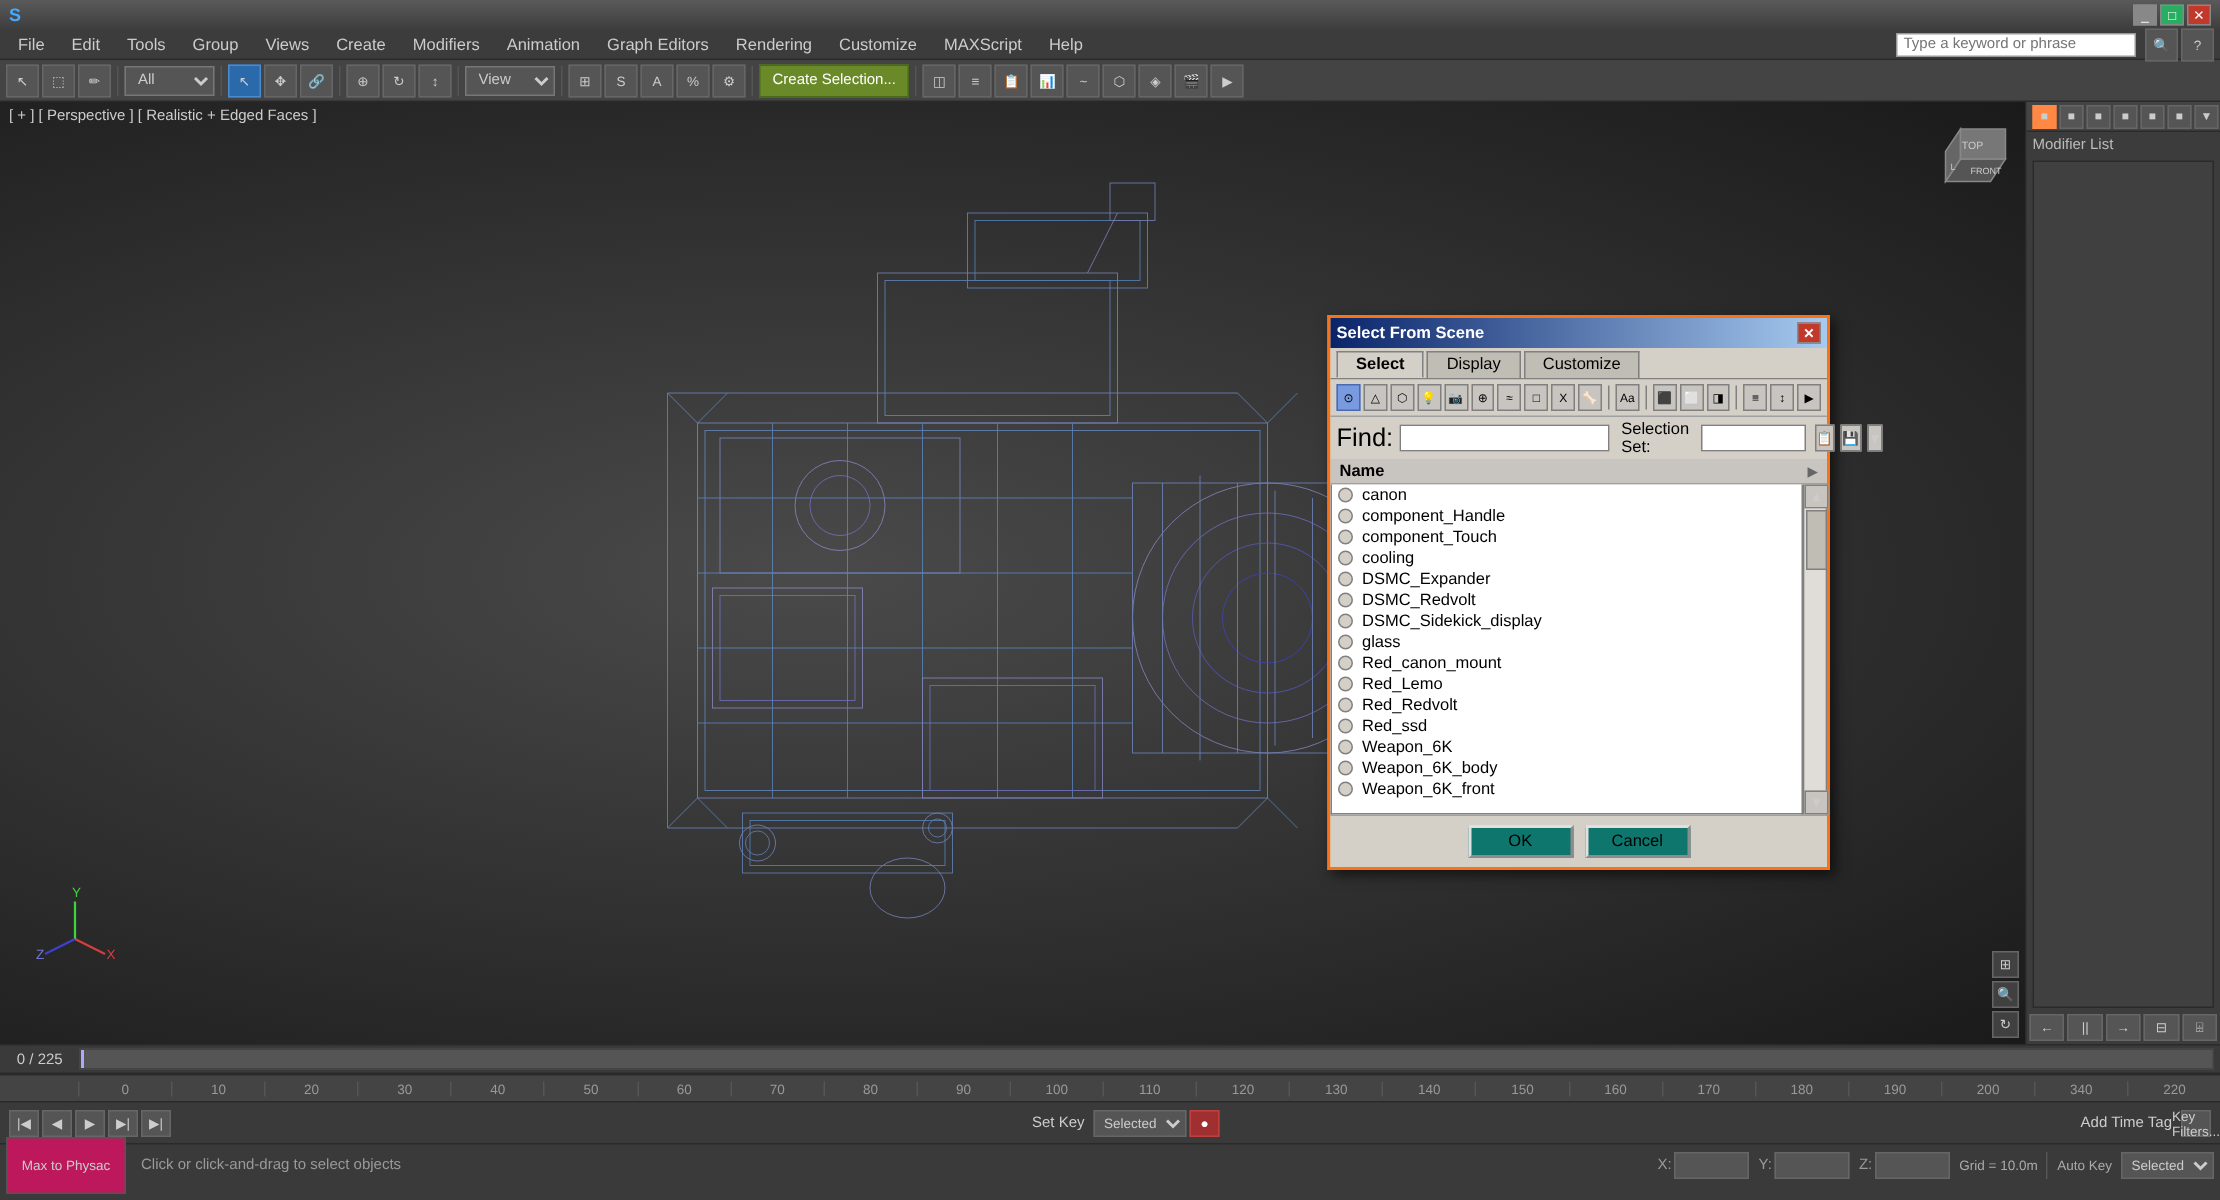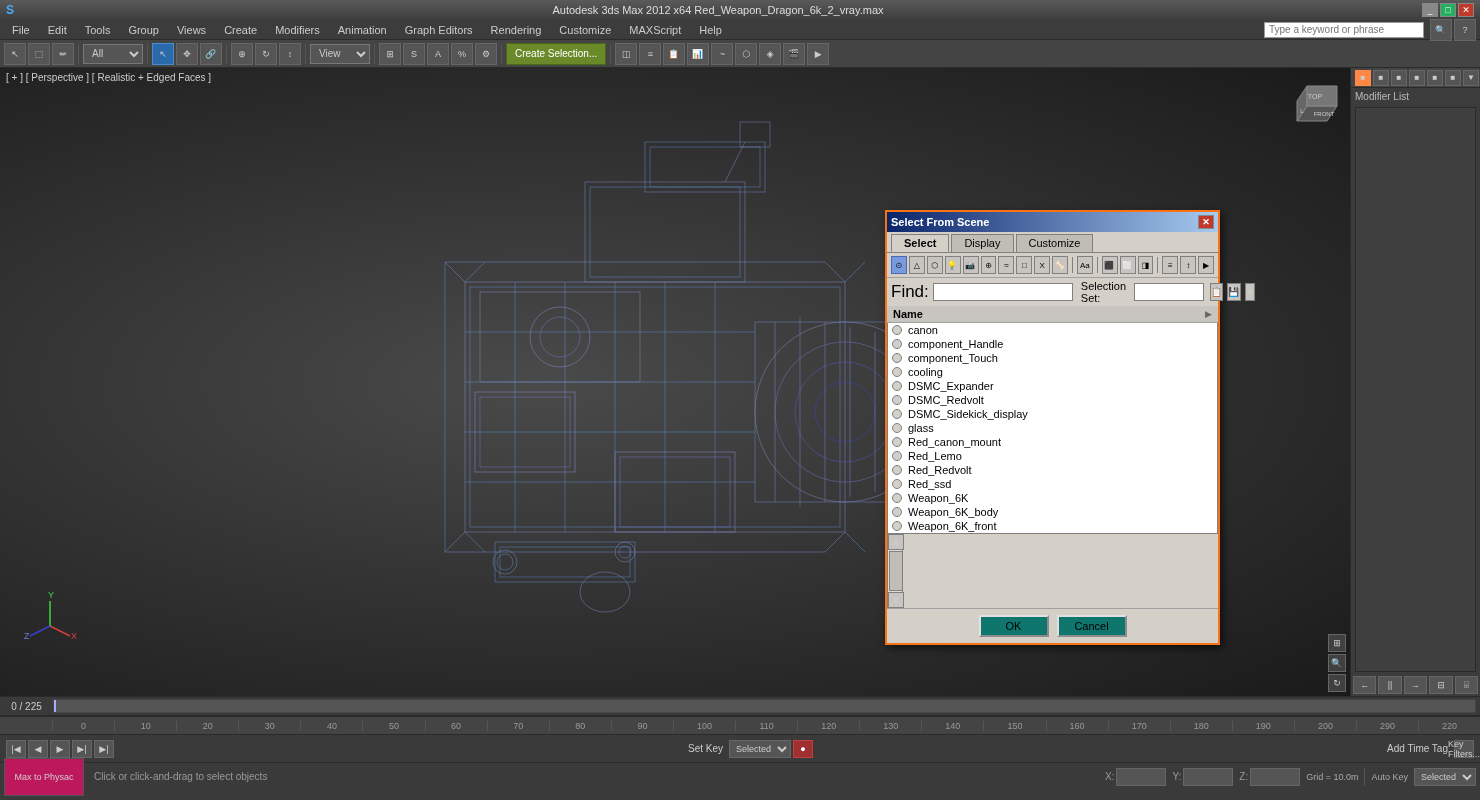--- a/index.html
+++ b/index.html
@@ -213,21 +213,20 @@
     }
     .tc-btn { width: 20px; height: 18px; background: #555; border: 1px solid #666; color: #ccc; font-size: 9px; cursor: pointer; display: flex; align-items: center; justify-content: center; }
   </style>
 </head>
 <body>
 
 <div id="title-bar">
   <div class="title-left">
     <span style="color:#4af;font-weight:bold;font-size:12px;">S</span>
   </div>
-  <span class="title-text">Autodesk 3ds Max 2012 x64    Red_Weapon_Dragon_6k_2_vray.max</span>
   <div class="title-right">
     <div class="win-btn min">_</div>
     <div class="win-btn max">□</div>
     <div class="win-btn close">✕</div>
   </div>
 </div>
 
 <div id="menu-bar">
   <span class="menu-item">File</span>
   <span class="menu-item">Edit</span>
@@ -440,21 +439,21 @@
     <div class="ruler-mark">110</div>
     <div class="ruler-mark">120</div>
     <div class="ruler-mark">130</div>
     <div class="ruler-mark">140</div>
     <div class="ruler-mark">150</div>
     <div class="ruler-mark">160</div>
     <div class="ruler-mark">170</div>
     <div class="ruler-mark">180</div>
     <div class="ruler-mark">190</div>
     <div class="ruler-mark">200</div>
-    <div class="ruler-mark">290</div>
+    <div class="ruler-mark">340</div>
     <div class="ruler-mark">220</div>
   </div>
 </div>
 
 <div id="timeline-controls" style="width:100%;height:28px;background:#3a3a3a;display:flex;align-items:center;padding:0 6px;gap:2px;border-top:1px solid #2a2a2a;">
   <div class="tc-btn">|◀</div>
   <div class="tc-btn">◀</div>
   <div class="tc-btn">▶</div>
   <div class="tc-btn">▶|</div>
   <div class="tc-btn">▶|</div>
@@ -533,21 +532,21 @@
       <span id="selection-set-label" style="margin-left:4px;">Selection Set:</span>
       <input type="text" style="width: 70px; height: 18px; background: rgb(255, 255, 255); border: 1px solid rgb(128, 128, 128); font-size: 10px; padding: 0px 3px; margin-left: 4px;">
       <div class="ss-btn" style="margin-left:2px;">📋</div>
       <div class="ss-btn">💾</div>
       <div class="ss-btn">▼</div>
     </div>
     <div id="dialog-list-header">
       <span id="list-name-col">Name</span>
       <span style="font-size:9px;color:#666;">▶</span>
     </div>
-    <div style="display:flex;flex-direction:column;">
+    <div style="display:flex;">
       <div id="dialog-list" style="flex:1;max-height:220px;overflow-y:auto;background:#fff;border:1px solid #808080;border-top:none;">
         <div class="list-item">
           <div class="item-radio"></div>
           <span>canon</span>
         </div>
         <div class="list-item">
           <div class="item-radio"></div>
           <span>component_Handle</span>
         </div>
         <div class="list-item">

